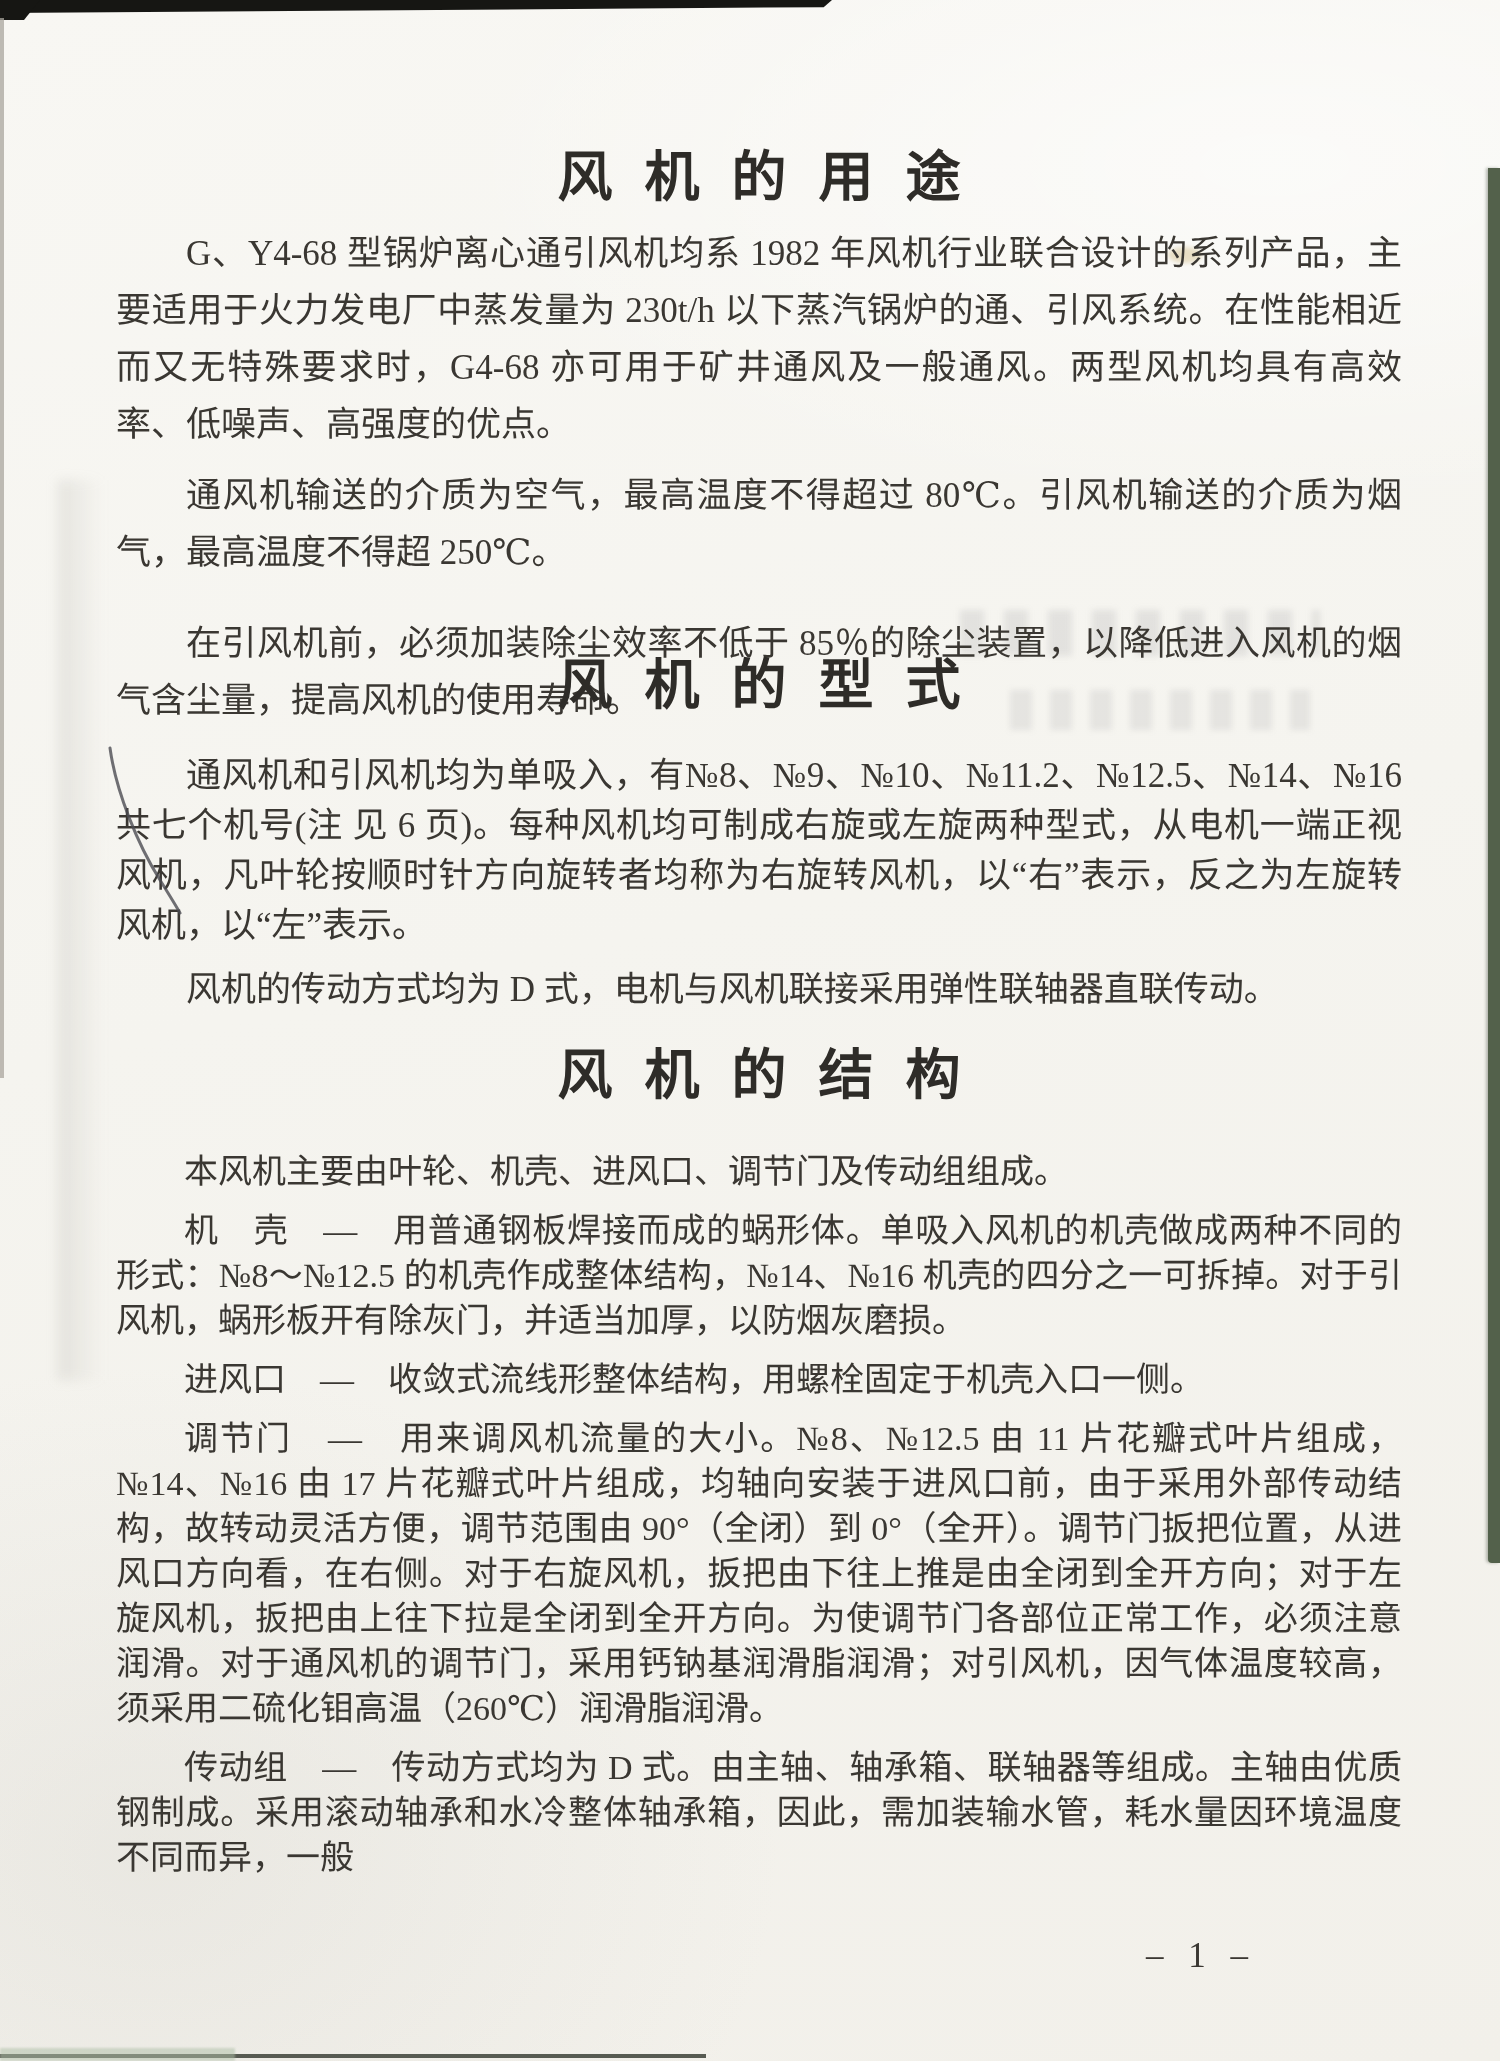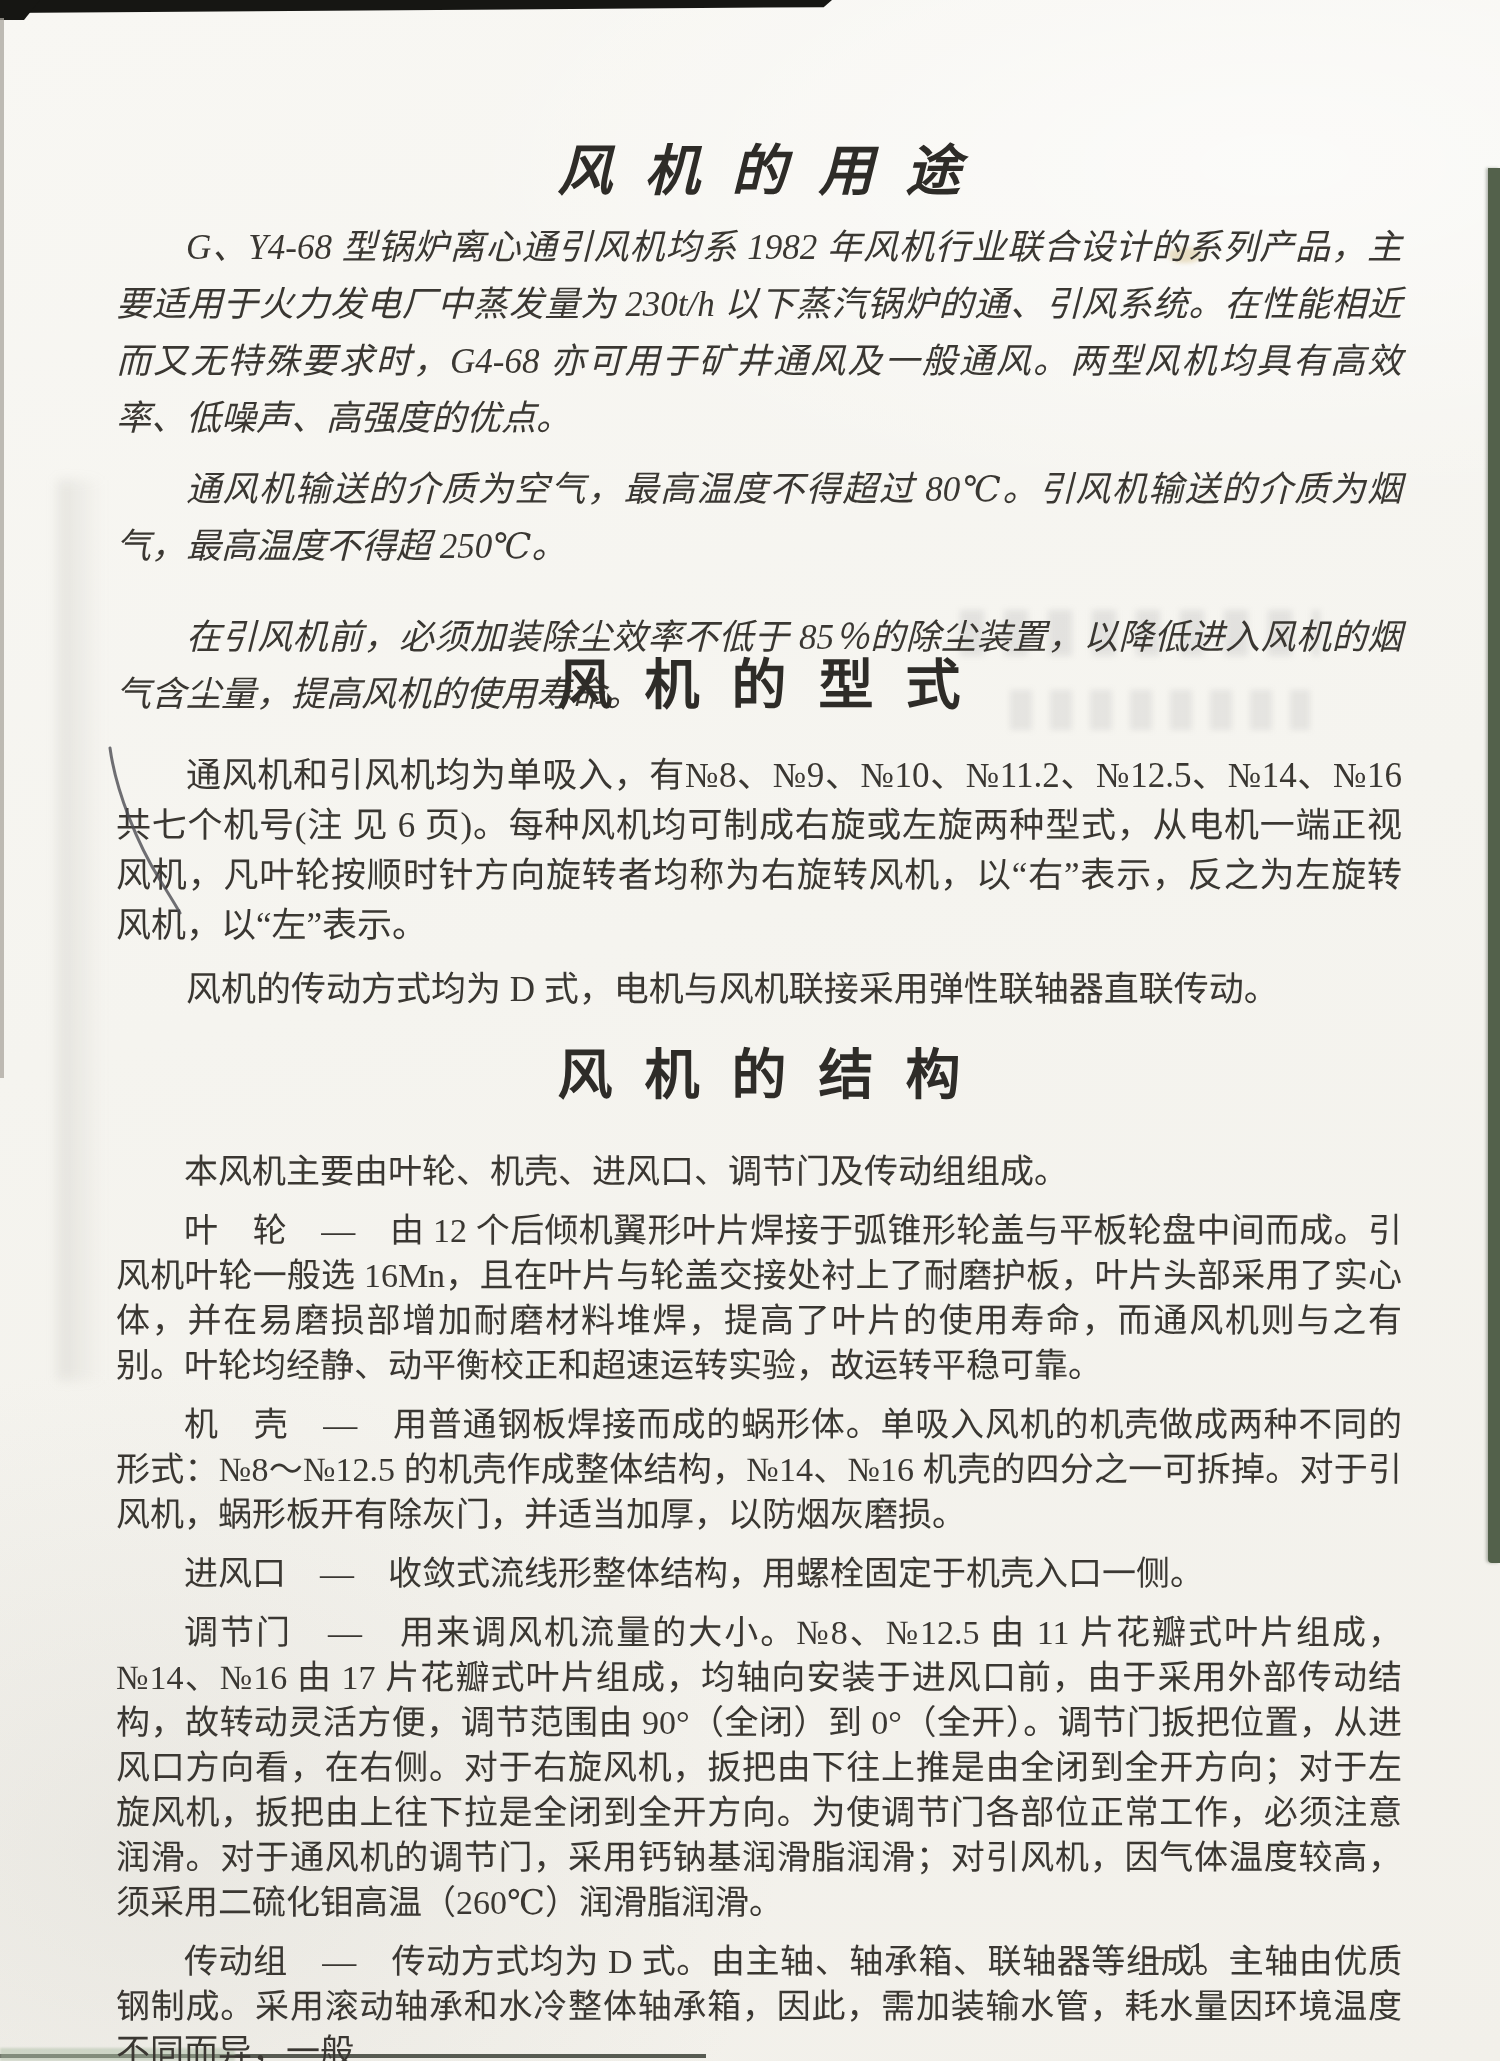--- a/index.html
+++ b/index.html
@@ -36,21 +36,21 @@
     background:#d9c79a;opacity:.55;filter:blur(2px);}
   
   .ghost{position:absolute;top:610px;left:960px;width:360px;height:46px;
     background:repeating-linear-gradient(90deg,rgba(115,115,122,.14) 0 24px,rgba(115,115,122,0) 24px 44px);
     filter:blur(3px);}
   .ghost2{position:absolute;top:690px;left:1010px;width:300px;height:40px;
     background:repeating-linear-gradient(90deg,rgba(115,115,122,.12) 0 22px,rgba(115,115,122,0) 22px 40px);
     filter:blur(3px);}
   
   section{position:absolute;left:102px;right:84px;color:#38352f;}
-  .sec0{top:142px;font-style:italic;}
+  .sec0{top:148px;}
   .sec1{top:656px;}
   .sec2{top:1046px;}
   h1{
     margin:0;font-size:55px;font-weight:600;color:#2e2c28;
     text-align:center;letter-spacing:32px;padding-left:32px;line-height:1.1;
   }
   .sec0 h1{margin-bottom:16px;}
   .sec1 h1{margin-bottom:34px;}
   .sec2 h1{margin-bottom:42px;}
   p{
@@ -91,21 +91,20 @@
 
   <section class="sec1">
     <h1>风机的型式</h1>
     <p>通风机和引风机均为单吸入，有№8、№9、№10、№11.2、№12.5、№14、№16 共七个机号(注 见 6 页)。每种风机均可制成右旋或左旋两种型式，从电机一端正视风机，凡叶轮按顺时针方向旋转者均称为右旋转风机，以“右”表示，反之为左旋转风机，以“左”表示。</p>
     <p>风机的传动方式均为 D 式，电机与风机联接采用弹性联轴器直联传动。</p>
   </section>
 
   <section class="sec2">
     <h1>风机的结构</h1>
     <p>本风机主要由叶轮、机壳、进风口、调节门及传动组组成。</p>
-    <p>叶　轮　—　由 12 个后倾机翼形叶片焊接于弧锥形轮盖与平板轮盘中间而成。引风机叶轮一般选 16Mn，且在叶片与轮盖交接处衬上了耐磨护板，叶片头部采用了实心体，并在易磨损部增加耐磨材料堆焊，提高了叶片的使用寿命，而通风机则与之有别。叶轮均经静、动平衡校正和超速运转实验，故运转平稳可靠。</p>
     <p>机　壳　—　用普通钢板焊接而成的蜗形体。单吸入风机的机壳做成两种不同的形式：№8～№12.5 的机壳作成整体结构，№14、№16 机壳的四分之一可拆掉。对于引风机，蜗形板开有除灰门，并适当加厚，以防烟灰磨损。</p>
     <p>进风口　—　收敛式流线形整体结构，用螺栓固定于机壳入口一侧。</p>
     <p>调节门　—　用来调风机流量的大小。№8、№12.5 由 11 片花瓣式叶片组成，№14、№16 由 17 片花瓣式叶片组成，均轴向安装于进风口前，由于采用外部传动结构，故转动灵活方便，调节范围由 90°（全闭）到 0°（全开）。调节门扳把位置，从进风口方向看，在右侧。对于右旋风机，扳把由下往上推是由全闭到全开方向；对于左旋风机，扳把由上往下拉是全闭到全开方向。为使调节门各部位正常工作，必须注意润滑。对于通风机的调节门，采用钙钠基润滑脂润滑；对引风机，因气体温度较高，须采用二硫化钼高温（260℃）润滑脂润滑。</p>
     <p>传动组　—　传动方式均为 D 式。由主轴、轴承箱、联轴器等组成。主轴由优质钢制成。采用滚动轴承和水冷整体轴承箱，因此，需加装输水管，耗水量因环境温度不同而异，一般</p>
   </section>
 
   <div class="pagenum">– 1 –</div>
 
   <svg class="pen-mark" width="1500" height="2061" viewBox="0 0 1500 2061">
     <path d="M110,748 C116,792 138,845 160,880 C168,893 175,904 180,913" fill="none" stroke="#4c4c52" stroke-width="3" stroke-linecap="round" opacity="0.8"></path>

